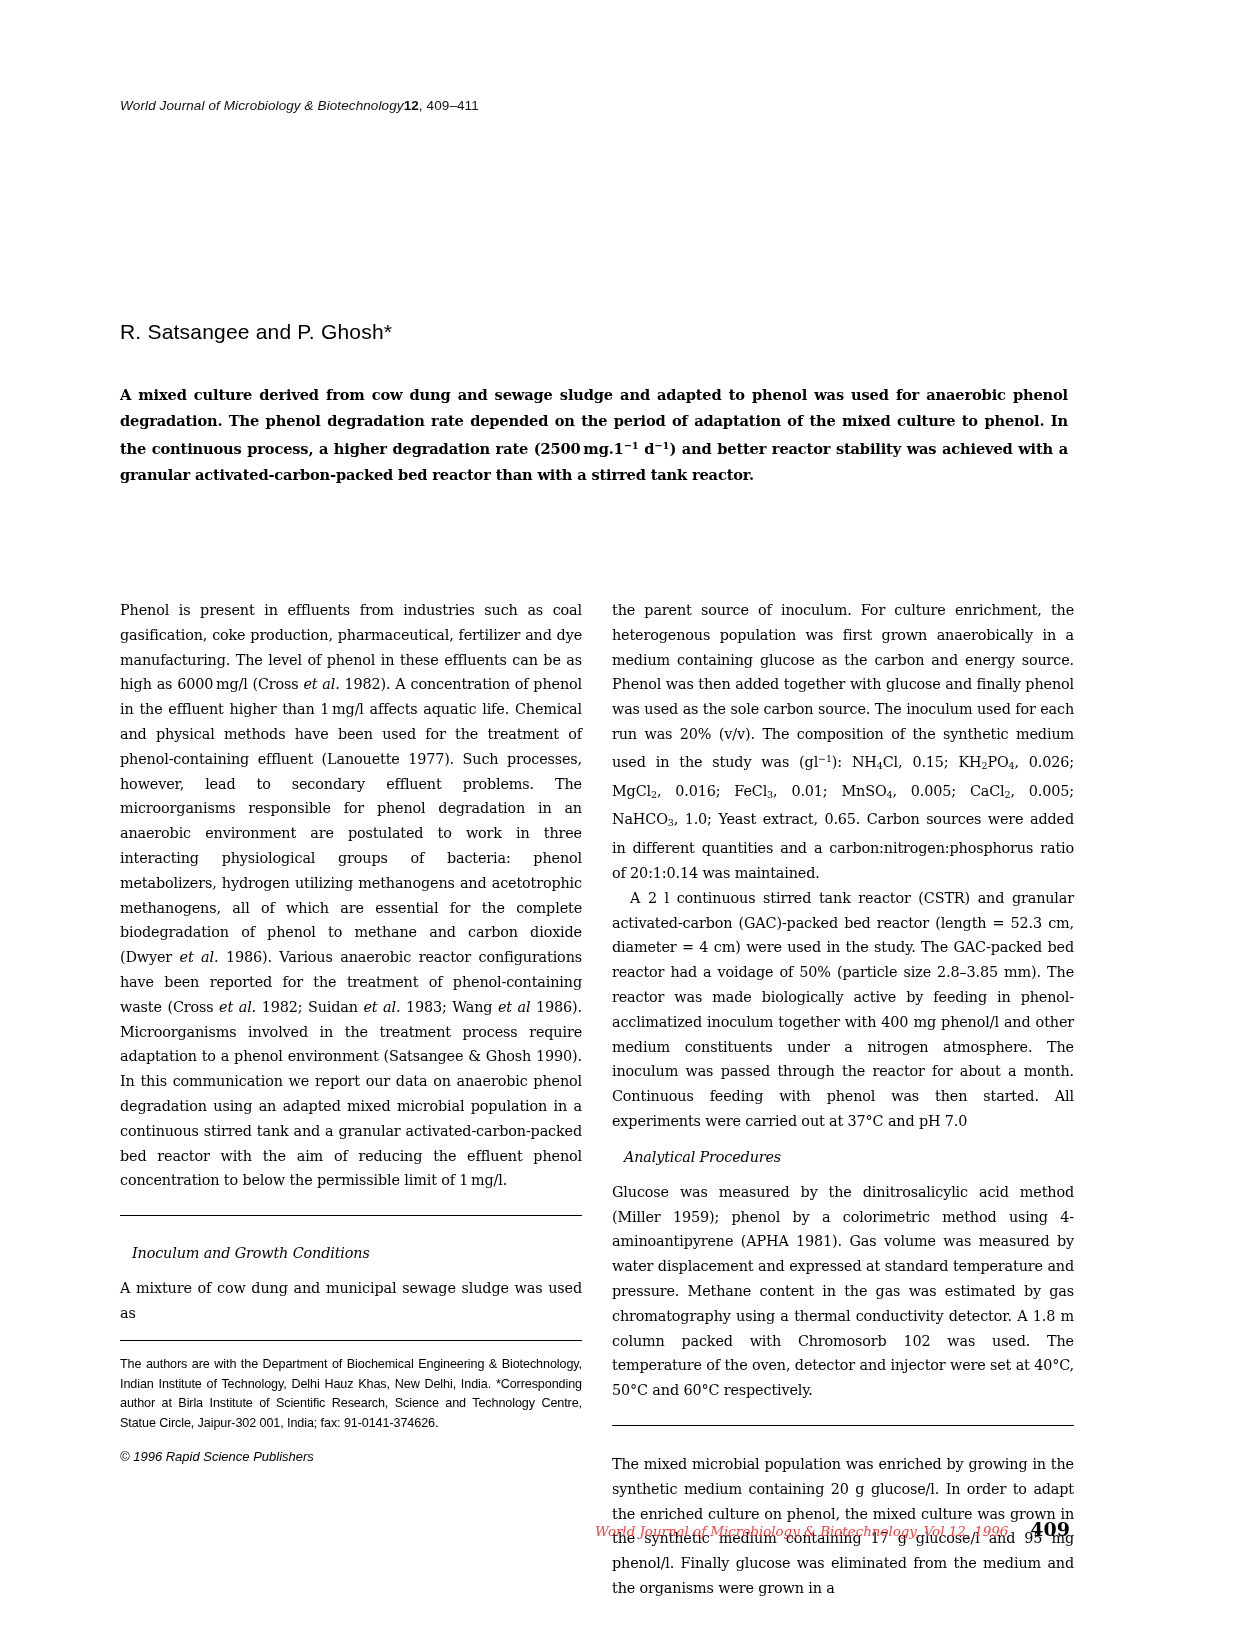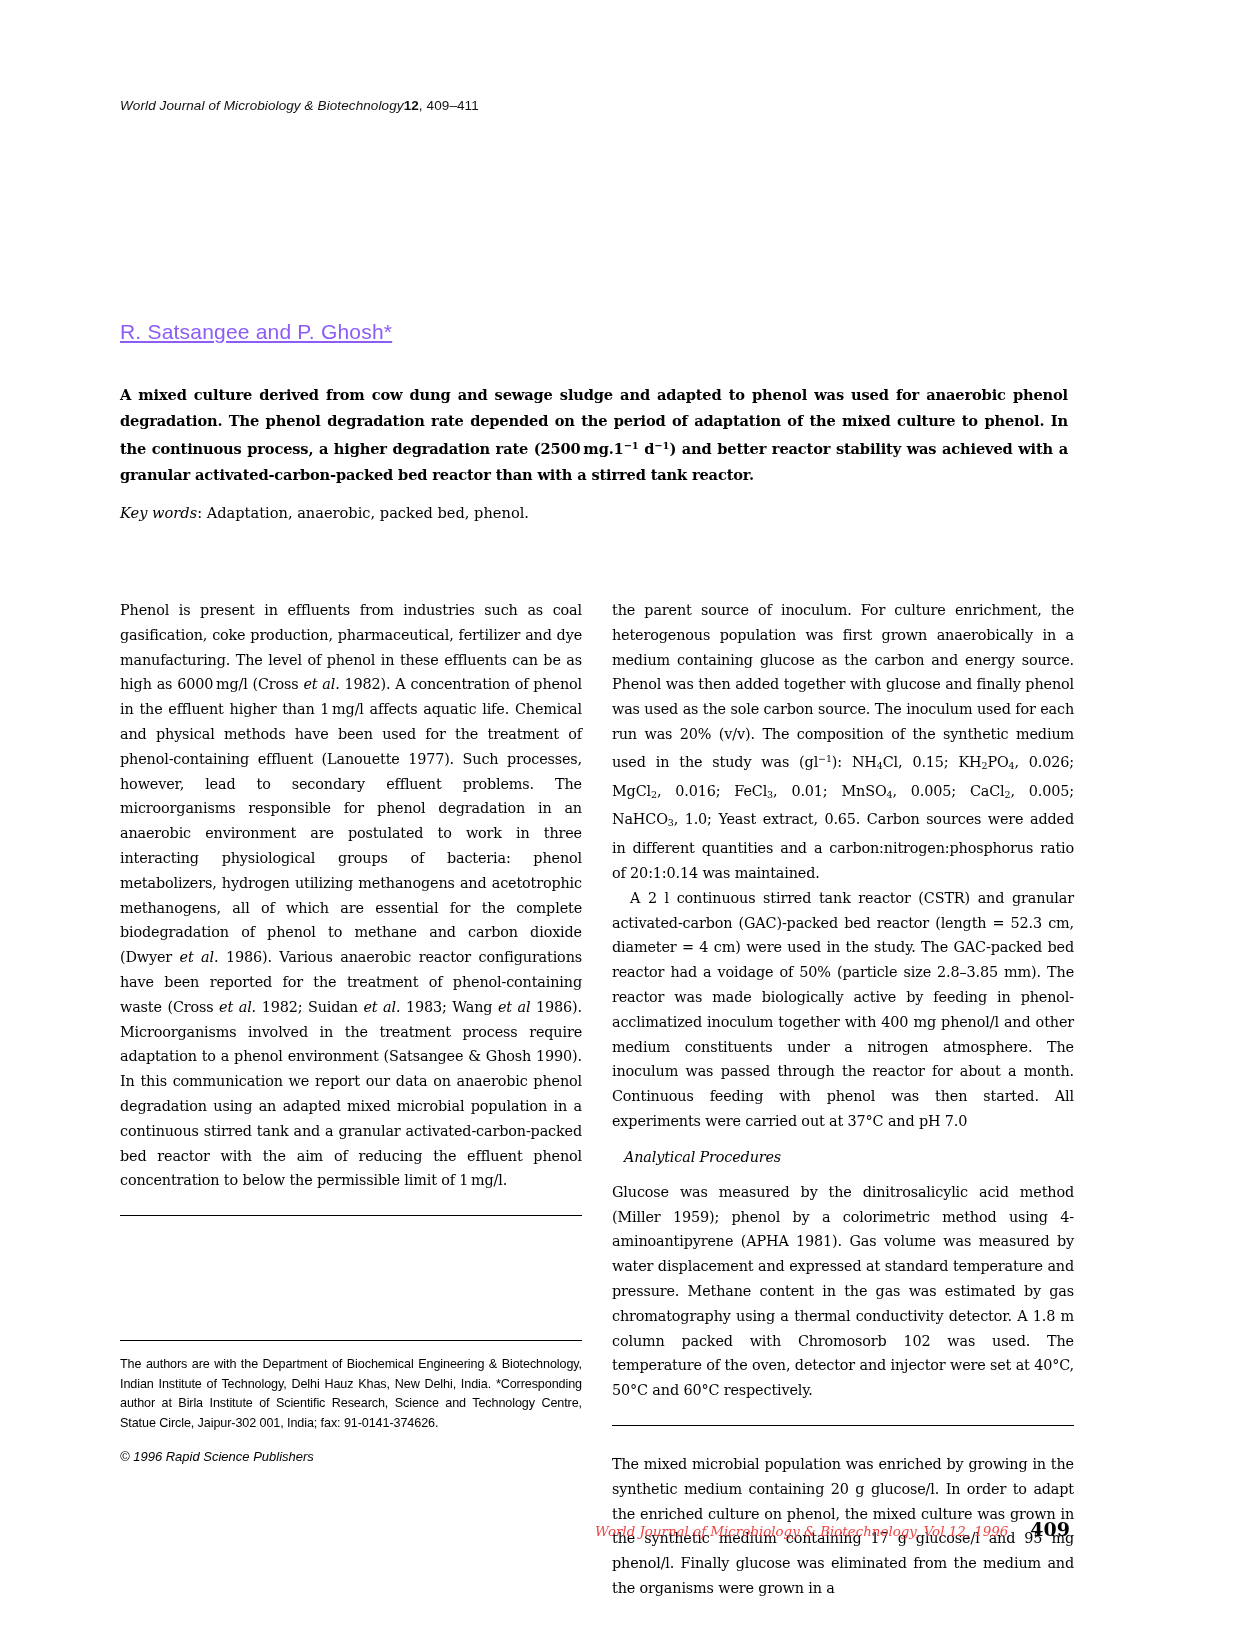--- a/index.html
+++ b/index.html
@@ -59,22 +59,21 @@
   }
 
   
   .authors {
     position: absolute;
     left: 120px;
     top: 320px;
     font-family: "Liberation Sans", sans-serif;
     font-size: 21px;
     letter-spacing: 0.2px;
-    color: #8b5cf6;
-    text-decoration: underline;
+    color: #000000;
   }
 
   
   .abstract {
     position: absolute;
     left: 120px;
     top: 382px;
     width: 948px;
     font-family: "DejaVu Serif", serif;
     font-weight: bold;
@@ -226,30 +225,29 @@
     <span>World Journal of Microbiology &amp; Biotechnology</span><span class="vol">12</span><span class="pages">, 409–411</span>
   </div>
 
 
   <div class="authors">R. Satsangee and P. Ghosh*</div>
 
   <div class="abstract">
     <span>A mixed culture derived from cow dung and sewage sludge and adapted to phenol was used for anaerobic phenol degradation. The phenol degradation rate depended on the period of adaptation of the mixed culture to phenol. In the continuous process, a higher degradation rate (2500 mg.1</span><sup>−1</sup><span> d</span><sup>−1</sup><span>) and better reactor stability was achieved with a granular activated-carbon-packed bed reactor than with a stirred tank reactor.</span>
   </div>
 
-  <div class="keywords">
-    <i>Key words</i><span>: Adaptation, anaerobic, packed bed, phenol.</span>
-  </div>
 
   <div class="col col-left">
     <p><span>Phenol is present in effluents from industries such as coal gasification, coke production, pharmaceutical, fertilizer and dye manufacturing. The level of phenol in these effluents can be as high as 6000 mg/l (Cross </span><i>et al.</i><span> 1982). A concentration of phenol in the effluent higher than 1 mg/l affects aquatic life. Chemical and physical methods have been used for the treatment of phenol-containing effluent (Lanouette 1977). Such processes, however, lead to secondary effluent problems. The microorganisms responsible for phenol degradation in an anaerobic environment are postulated to work in three interacting physiological groups of bacteria: phenol metabolizers, hydrogen utilizing methanogens and acetotrophic methanogens, all of which are essential for the complete biodegradation of phenol to methane and carbon dioxide (Dwyer </span><i>et al.</i><span> 1986). Various anaerobic reactor configurations have been reported for the treatment of phenol-containing waste (Cross </span><i>et al.</i><span> 1982; Suidan </span><i>et al.</i><span> 1983; Wang </span><i>et al</i><span> 1986). Microorganisms involved in the treatment process require adaptation to a phenol environment (Satsangee &amp; Ghosh 1990). In this communication we report our data on anaerobic phenol degradation using an adapted mixed microbial population in a continuous stirred tank and a granular activated-carbon-packed bed reactor with the aim of reducing the effluent phenol concentration to below the permissible limit of 1 mg/l.</span></p>
 
     <hr class="rule sect-rule">
 
 
+    <h3 class="subsection">Inoculum and Growth Conditions</h3>
+    <p>A mixture of cow dung and municipal sewage sludge was used as</p>
   </div>
 
   <div class="col col-right">
     <p><span>the parent source of inoculum. For culture enrichment, the heterogenous population was first grown anaerobically in a medium containing glucose as the carbon and energy source. Phenol was then added together with glucose and finally phenol was used as the sole carbon source. The inoculum used for each run was 20% (v/v). The composition of the synthetic medium used in the study was (gl</span><sup>−1</sup><span>): NH</span><sub>4</sub><span>Cl, 0.15; KH</span><sub>2</sub><span>PO</span><sub>4</sub><span>, 0.026; MgCl</span><sub>2</sub><span>, 0.016; FeCl</span><sub>3</sub><span>, 0.01; MnSO</span><sub>4</sub><span>, 0.005; CaCl</span><sub>2</sub><span>, 0.005; NaHCO</span><sub>3</sub><span>, 1.0; Yeast extract, 0.65. Carbon sources were added in different quantities and a carbon:nitrogen:phosphorus ratio of 20:1:0.14 was maintained.</span></p>
 
     <p class="indent">A 2 l continuous stirred tank reactor (CSTR) and granular activated-carbon (GAC)-packed bed reactor (length = 52.3 cm, diameter = 4 cm) were used in the study. The GAC-packed bed reactor had a voidage of 50% (particle size 2.8–3.85 mm). The reactor was made biologically active by feeding in phenol-acclimatized inoculum together with 400 mg phenol/l and other medium constituents under a nitrogen atmosphere. The inoculum was passed through the reactor for about a month. Continuous feeding with phenol was then started. All experiments were carried out at 37°C and pH 7.0</p>
 
     <h3 class="subsection space-before">Analytical Procedures</h3>
     <p>Glucose was measured by the dinitrosalicylic acid method (Miller 1959); phenol by a colorimetric method using 4-aminoantipyrene (APHA 1981). Gas volume was measured by water displacement and expressed at standard temperature and pressure. Methane content in the gas was estimated by gas chromatography using a thermal conductivity detector. A 1.8 m column packed with Chromosorb 102 was used. The temperature of the oven, detector and injector were set at 40°C, 50°C and 60°C respectively.</p>
 

